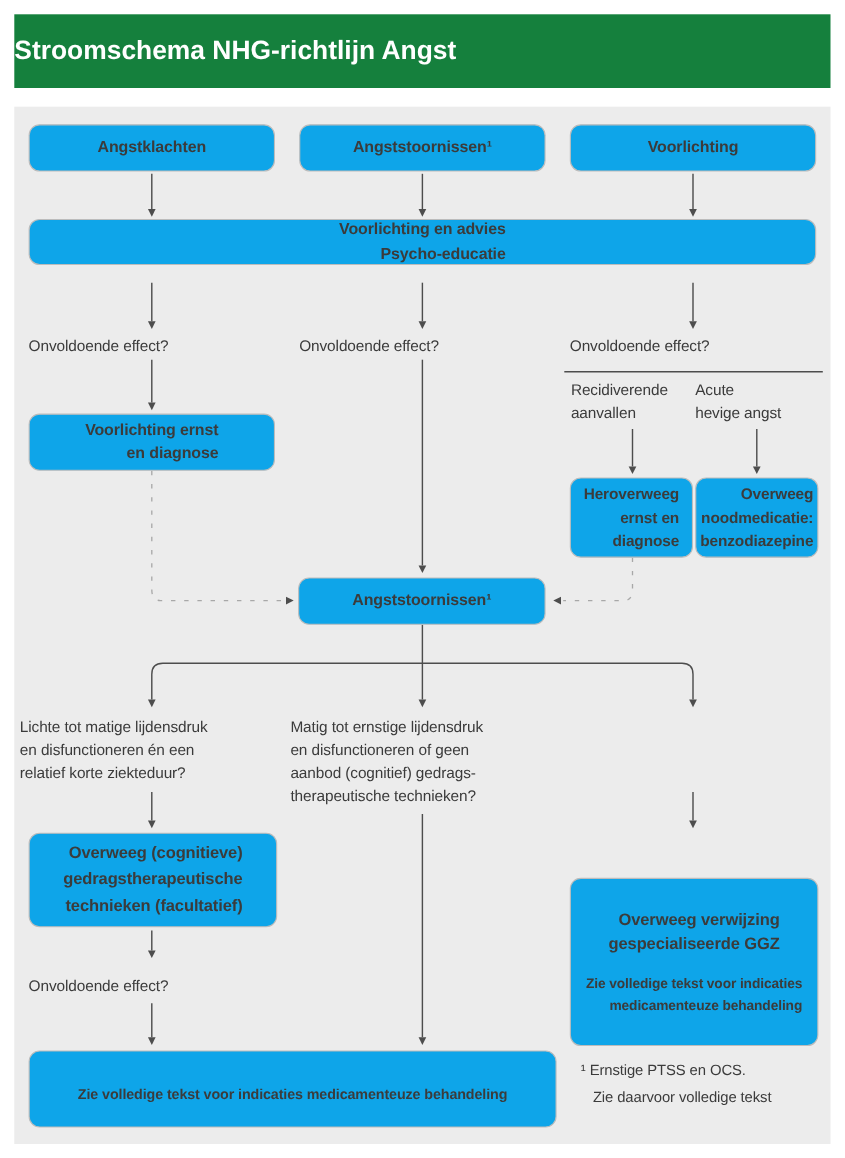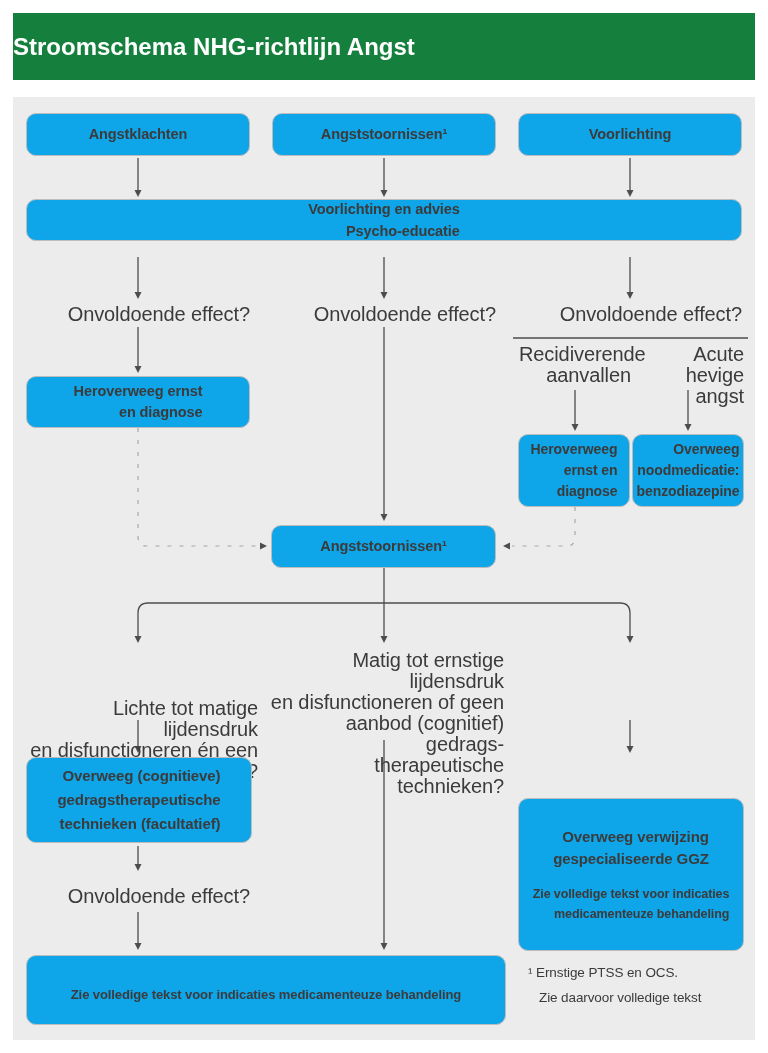--- a/index.html
+++ b/index.html
@@ -30,21 +30,21 @@
   .node .t1w{font-size:14.5px;line-height:22px;}
   .node .t2{font-size:14px;line-height:21px;}
   .node .t3{font-size:15px;line-height:24px;}
   .node .bt{font-size:15px;line-height:22px;}
   .node .bs{font-size:12.5px;line-height:20px;}
   .node .wt{font-size:15.5px;line-height:20px;}
   .node .ws{font-size:13px;line-height:18px;}
   .gap14{margin-top:14px;}
   .gap9{margin-top:9px;}
   .lbl{
-    position:absolute;text-align:right;font-size:20px;line-height:21px;
+    position:absolute;text-align:left;font-size:14px;line-height:21px;
     color:#3b3b3b;white-space:pre-line;
   }
   .footnote{
     position:absolute;left:528px;top:960px;font-size:13.5px;line-height:25px;
     color:#3b3b3b;text-align:left;
   }
   .footnote .fn2{margin-left:11px;}
 </style>
 </head>
 <body>
@@ -126,40 +126,40 @@
   <div class="lbl" style="left:26px;top:304px;width:224px;">Onvoldoende effect?</div>
   <div class="lbl" style="left:272px;top:304px;width:224px;">Onvoldoende effect?</div>
   <div class="lbl" style="left:518px;top:304px;width:224px;">Onvoldoende effect?</div>
 
   <div class="lbl" style="left:519px;top:344px;width:112px;">Recidiverende
 aanvallen</div>
   <div class="lbl" style="left:632px;top:344px;width:112px;">Acute
 hevige angst</div>
 
   <div class="node" style="left:26px;top:376px;width:224px;height:52px;">
-    <div class="t1 prelines">Heroverweeg ernst
+    <div class="t1 prelines">Voorlichting ernst
 en diagnose</div>
   </div>
 
   <div class="node" style="left:632px;top:434px;width:112px;height:73px;">
     <div class="t2 prelines">Overweeg
 noodmedicatie:
 benzodiazepine</div>
   </div>
   <div class="node" style="left:518px;top:434px;width:112px;height:73px;">
     <div class="t2 prelines">Heroverweeg
 ernst en
 diagnose</div>
   </div>
 
   <div class="node" style="left:271px;top:525px;width:225px;height:43px;">
     <div class="t1 prelines">Angststoornissen¹</div>
   </div>
 
-  <div class="lbl" style="left:18px;top:650px;width:240px;margin-top:48px;">Lichte tot matige lijdensdruk
+  <div class="lbl" style="left:18px;top:650px;width:240px;">Lichte tot matige lijdensdruk
 en disfunctioneren én een
 relatief korte ziekteduur?</div>
   <div class="lbl" style="left:264px;top:650px;width:240px;">Matig tot ernstige lijdensdruk
 en disfunctioneren of geen
 aanbod (cognitief) gedrags-
 therapeutische technieken?</div>
 
   <div class="node" style="left:26px;top:757px;width:226px;height:86px;">
     <div class="t3 prelines">Overweeg (cognitieve)
 gedragstherapeutische

